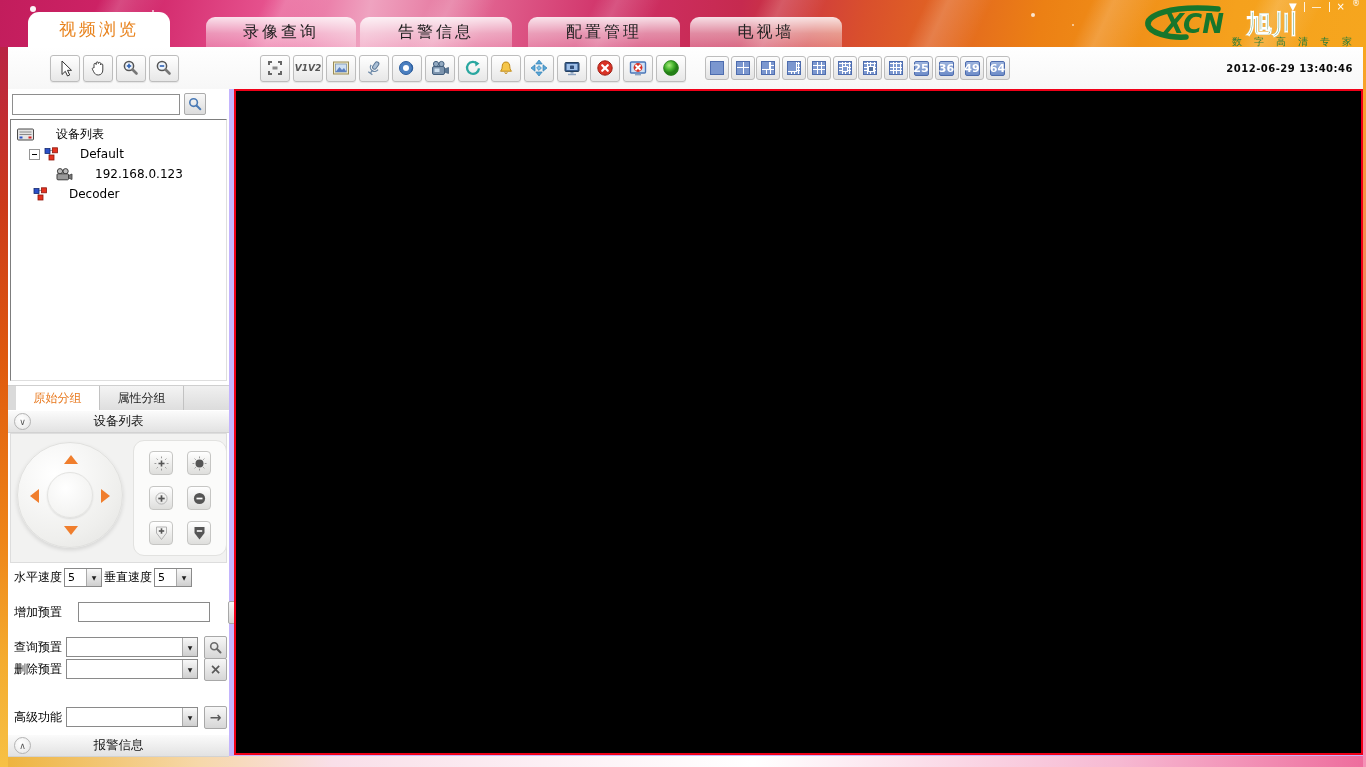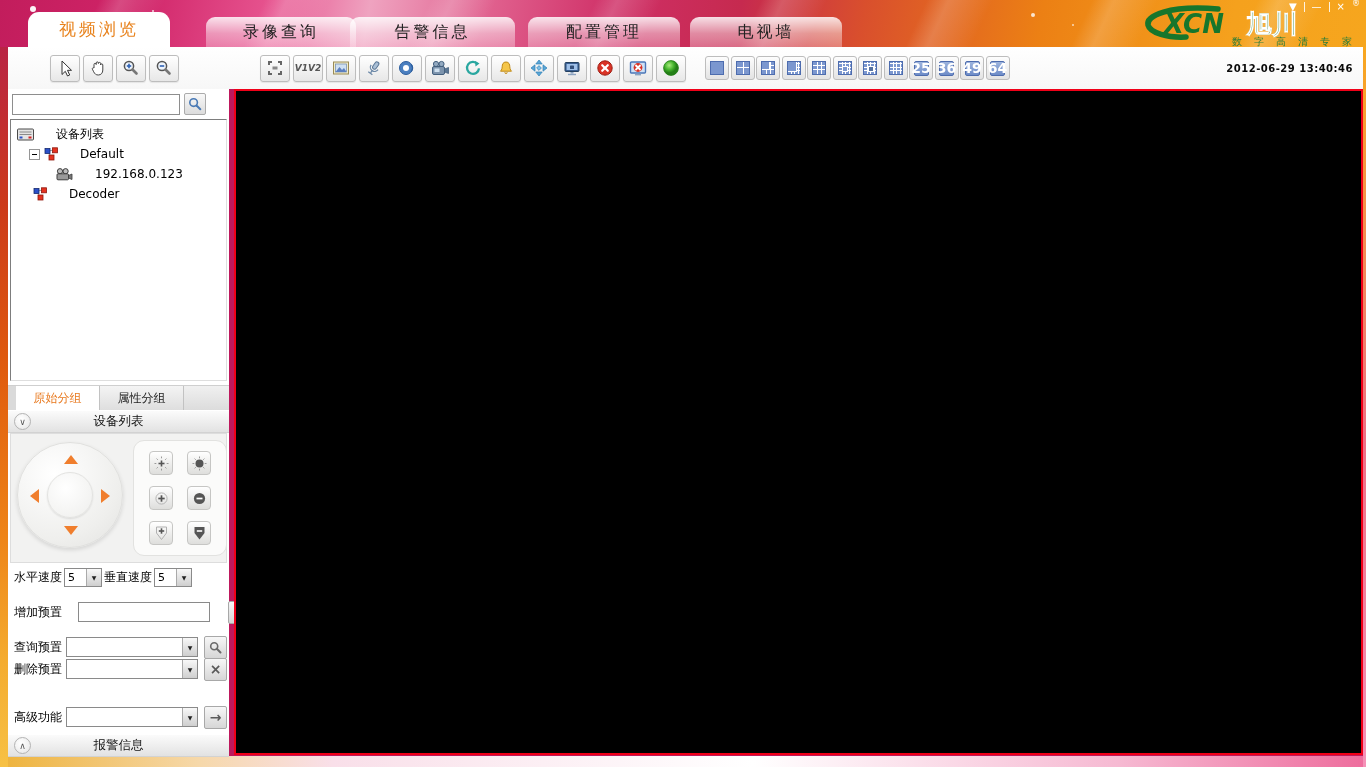--- a/index.html
+++ b/index.html
@@ -20,31 +20,31 @@
   .frame-right { position:absolute; right:0; top:47px; width:3px; bottom:0;
     background:linear-gradient(#f8a71f,#ef6f85 55%,#f592b8); }
   .frame-bottom { position:absolute; left:8px; right:3px; bottom:0; height:11px;
     background:linear-gradient(90deg,#eeb43f 0%,#f6d8a9 14%,#f9dfe9 24%,#ffffff 55%,#f6b9d2 82%,#ee6d9d 100%); }
 
   
   .tab { position:absolute; bottom:0; height:30px; border-radius:9px 9px 0 0; display:flex; align-items:center; justify-content:center;
     font-size:16px; letter-spacing:3px; color:#222; cursor:default;
     background:linear-gradient(rgba(255,255,255,.85),rgba(255,255,255,.45) 55%,rgba(255,230,240,.35)); }
   .tab.active { height:35px; background:#fff; color:#e8821c; border-radius:11px 11px 0 0; font-size:17px; }
-  .t0{left:28px;width:142px;} .t1{left:206px;width:150px;} .t2{left:350px;width:165px;} .t3{left:528px;width:152px;} .t4{left:690px;width:152px;}
+  .t0{left:28px;width:142px;} .t1{left:206px;width:150px;} .t2{left:360px;width:152px;} .t3{left:528px;width:152px;} .t4{left:690px;width:152px;}
 
   
   .logo { position:absolute; right:4px; top:2px; width:228px; height:45px; }
   .win { position:absolute; right:6px; top:1px; display:flex; align-items:center; gap:7px; color:#fff; font-size:10px; z-index:5; }
   .win .sep { width:1px; height:10px; background:rgba(255,255,255,.85); }
   .win span { cursor:default; line-height:12px; }
   .reg { font-size:8px; position:relative; top:-3px; }
 
   
-  .content { position:absolute; left:8px; top:47px; right:3px; bottom:11px; background:#be185d; }
+  .content { position:absolute; left:8px; top:47px; right:3px; bottom:11px; background:#c4b5fd; }
 
   
   .toolbar { position:absolute; left:0; right:0; top:0; height:42px; display:flex; align-items:center; background:linear-gradient(#ffffff,#f7f7f7); }
   .tbtn { width:30px; height:27px; border:1px solid #bdbdbd; border-radius:3px; background:linear-gradient(#ffffff,#e7e7e7);
     display:flex; align-items:center; justify-content:center; margin-right:3px; box-shadow:0 1px 1px rgba(0,0,0,.08); flex:none; }
   .tbtn svg { display:block; }
   .v1v2 { font-size:9px; font-weight:bold; font-style:italic; color:#555; letter-spacing:0; }
   .g1 { margin-left:42px; display:flex; } .g2 { margin-left:78px; display:flex; } .g3 { margin-left:16px; display:flex; }
   .lbtn { width:24px; height:24px; border:1px solid #bdbdbd; border-radius:3px; background:linear-gradient(#fdfdfd,#e3e3e3);
     display:flex; align-items:center; justify-content:center; margin-right:1.5px; flex:none; }
@@ -54,21 +54,21 @@
   .g9i { background-image:repeating-linear-gradient(90deg,transparent 0 3.6px,#fff 3.6px 4.6px),
         repeating-linear-gradient(0deg,transparent 0 3.6px,#fff 3.6px 4.6px); }
   .g16i { background-image:repeating-linear-gradient(90deg,transparent 0 2.6px,#fff 2.6px 3.6px),
         repeating-linear-gradient(0deg,transparent 0 2.6px,#fff 2.6px 3.6px); }
   .big { position:absolute; background:#7b97cf; border-right:1px solid #fff; border-bottom:1px solid #fff; }
   .b6 { left:0; top:0; width:8.2px; height:8.2px; }
   .b8 { left:0; top:0; width:9.8px; height:9.8px; }
   .b13 { left:3.6px; top:3.6px; width:6.2px; height:6.2px; border:1px solid #fff; }
   .b16c { left:3.6px; top:3.6px; width:6.2px; height:6.2px; background:#55719f; border:1px solid #fff; }
   .numbox { width:15px; height:15px; border:1px solid #4d6cae; border-radius:2px; background:linear-gradient(#9db4dd,#6e8cc8);
-    color:#fff; font-size:14px; font-weight:bold; display:flex; align-items:center; justify-content:center; }
+    color:#fff; font-size:11px; font-weight:bold; display:flex; align-items:center; justify-content:center; }
   .dt { margin-left:auto; margin-right:10px; font-size:10px; font-weight:bold; color:#0a0a0a; letter-spacing:.5px; }
 
   
   .sidebar { position:absolute; left:0; top:42px; width:221px; height:667px; background:#fff; }
   .search-row { position:absolute; left:4px; top:3px; right:2px; height:24px; display:flex; align-items:center; }
   .search-input { width:168px; height:21px; border:1px solid #8e8e8e; padding:0 4px; font-size:12px; }
   .sq-btn { width:22px; height:22px; margin-left:4px; border:1px solid #ababab; border-radius:2px;
     background:linear-gradient(#f8f8f8,#dcdcdc); display:flex; align-items:center; justify-content:center; flex:none; }
   .tree-box { position:absolute; left:2px; right:2px; top:30px; height:262px; background:#fff;
     border:1px solid; border-color:#7d7d7d #dedede #dedede #7d7d7d; padding-top:4px; font-size:12px; color:#000; overflow:hidden; }

